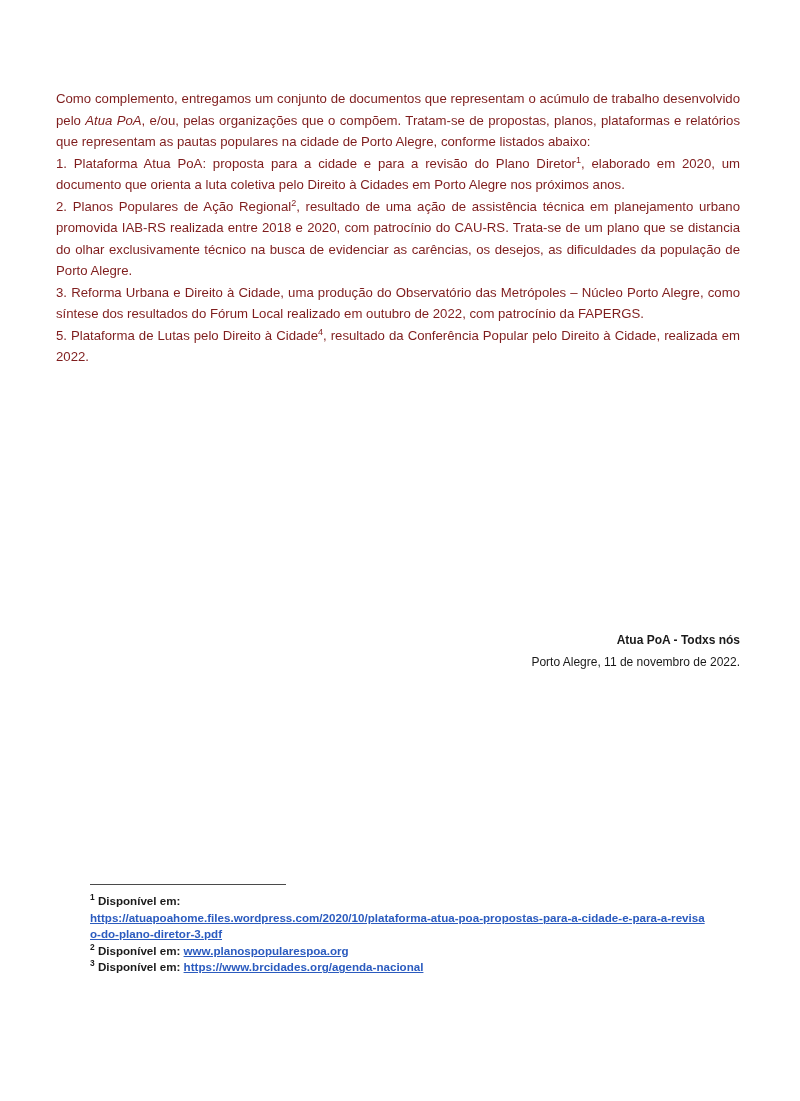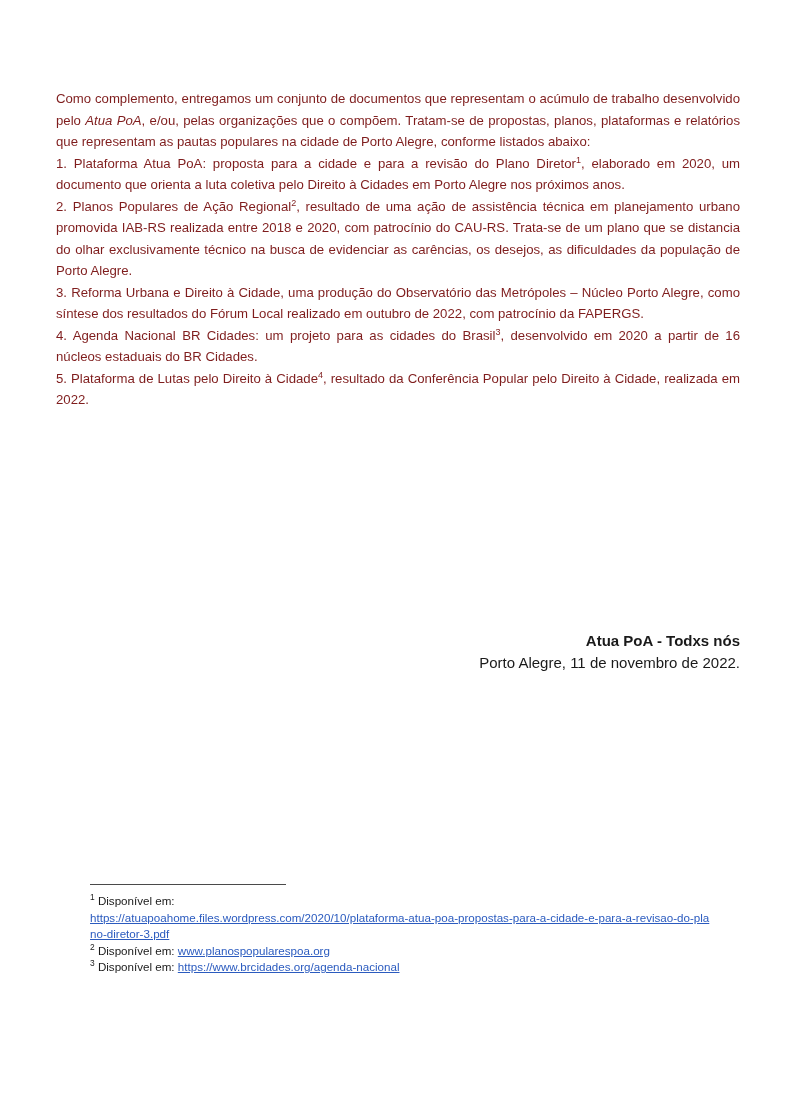--- a/index.html
+++ b/index.html
@@ -51,21 +51,21 @@
     font-size: 9px;
     vertical-align: super;
     line-height: 0;
   }
   .signature-block {
     position: absolute;
     left: 56px;
     top: 630px;
     width: 684px;
     text-align: right;
-    font-size: 15px;
+    font-size: 12px;
     line-height: 21.5px;
     color: #1a1a1a;
   }
   .sig-name {
     font-weight: bold;
     display: block;
   }
   .sig-place {
     display: block;
     text-align: right;
@@ -81,20 +81,21 @@
     height: 0;
     border-top: 1px solid #4a4a4a;
     margin: 0 0 8px 0;
   }
   .fn-item {
     font-size: 11.6px;
     line-height: 16.6px;
     color: #1a1a1a;
     word-break: break-all;
     margin: 0;
+    font-weight: bold;
   }
   .fn-marker {
     font-size: 8.4px;
     vertical-align: super;
     line-height: 0;
   }
   .fn-link {
     color: #2b5bbf;
     text-decoration: underline;
     word-break: break-all;
@@ -109,21 +110,20 @@
 <div class="page">
 
   <div class="content">
 
     <p class="body-par intro"><span>Como complemento, entregamos um conjunto de documentos que representam o acúmulo de trabalho desenvolvido pelo </span><span class="ital">Atua PoA</span><span>, e/ou, pelas organizações que o compõem. Tratam-se de propostas, planos, plataformas e relatórios que representam as pautas populares na cidade de Porto Alegre, conforme listados abaixo:</span></p>
 
     <div>
       <p class="body-par list-item"><span>1. </span><span class="bold">Plataforma Atua PoA: proposta para a cidade e para a revisão do Plano Diretor</span><sup class="bold">1</sup><span>, elaborado em 2020, um documento que orienta a luta coletiva pelo Direito à Cidades em Porto Alegre nos próximos anos.</span></p>
       <p class="body-par list-item"><span>2. </span><span class="bold">Planos Populares de Ação Regional</span><sup class="bold">2</sup><span>, resultado de uma ação de assistência técnica em planejamento urbano promovida IAB-RS realizada entre 2018 e 2020, com patrocínio do CAU-RS. Trata-se de um plano que se distancia do olhar exclusivamente técnico na busca de evidenciar as carências, os desejos,  as dificuldades da população de Porto Alegre.</span></p>
       <p class="body-par list-item"><span>3. </span><span class="bold">Reforma Urbana e Direito à Cidade</span><span>, uma produção do Observatório das Metrópoles – Núcleo Porto Alegre, como síntese dos resultados do Fórum Local realizado em outubro de 2022, com patrocínio da FAPERGS.</span></p>
-      <p class="body-par list-item"><span>4. </span><span class="bold">Agenda Nacional BR Cidades: um projeto para as cidades do Brasil</span><sup class="bold">3</sup><span>, desenvolvido em 2020 a partir de 16 núcleos estaduais do BR Cidades.</span></p>
       <p class="body-par list-item"><span>5. </span><span class="bold">Plataforma de Lutas pelo Direito à Cidade</span><sup class="bold">4</sup><span>, resultado da Conferência Popular pelo Direito à Cidade, realizada em 2022.</span></p>
     </div>
 
   </div>
 
   <div class="signature-block">
     <span class="sig-name">Atua PoA - Todxs nós</span>
     <span class="sig-place">Porto Alegre, 11 de novembro de 2022.</span>
   </div>
 

